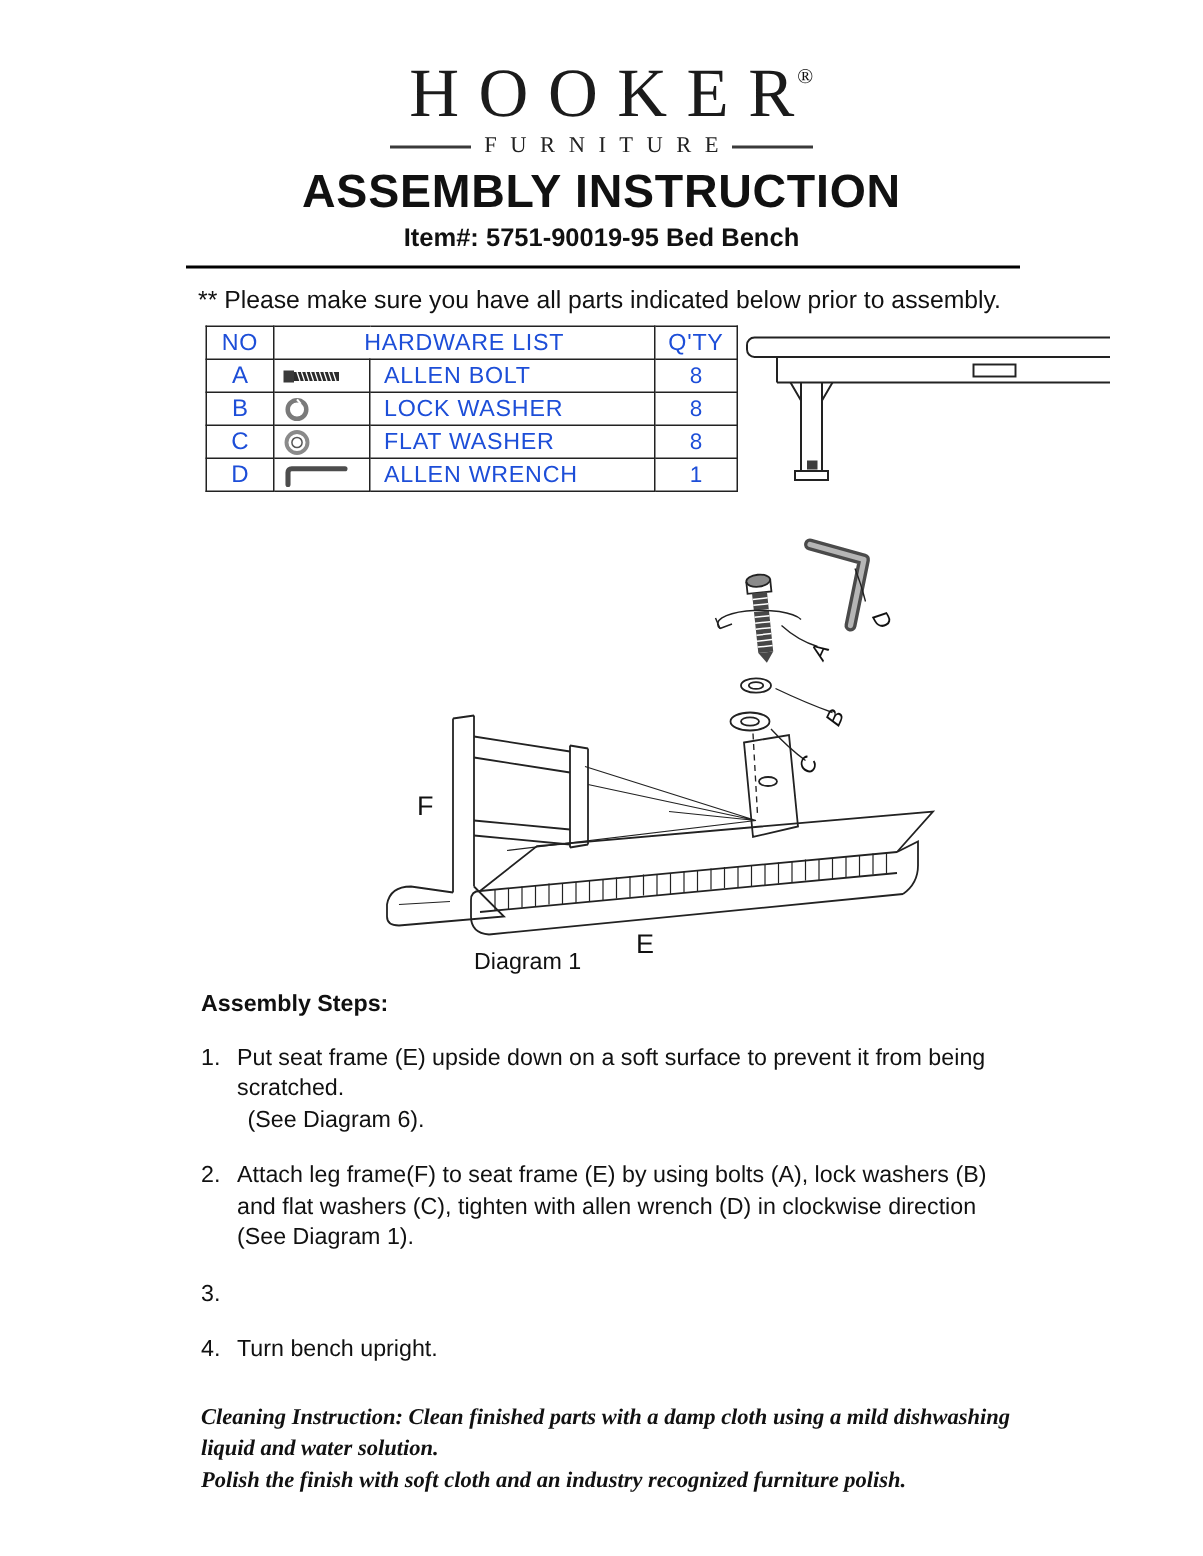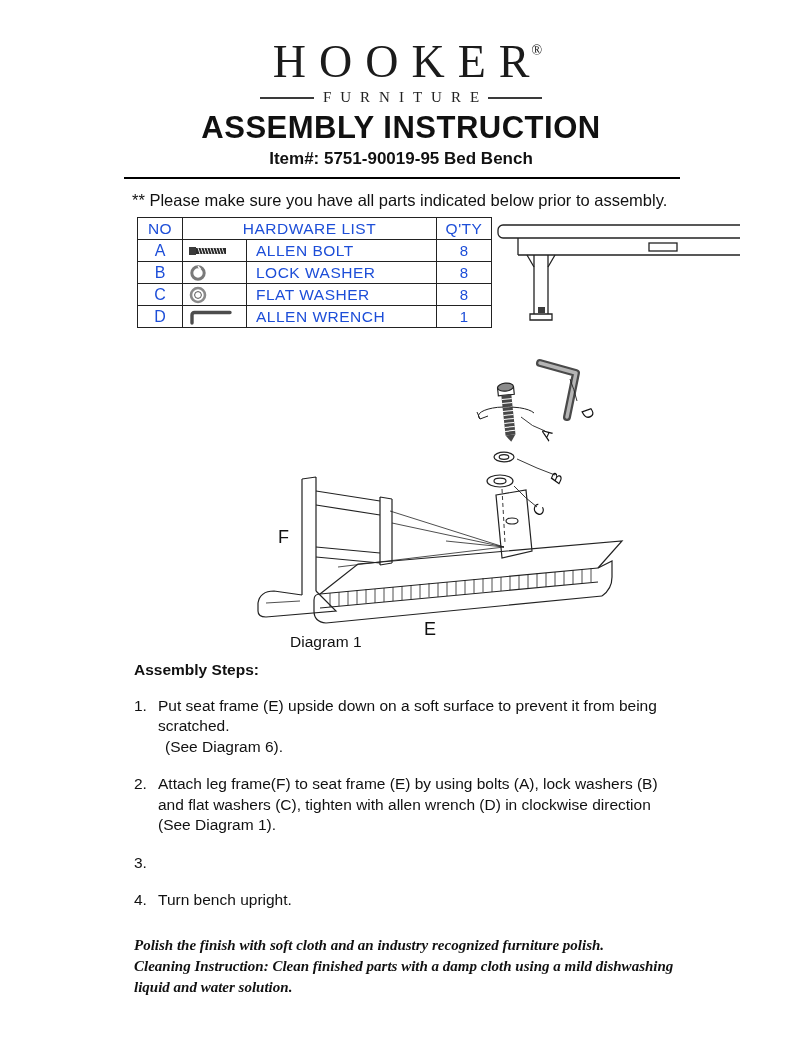--- a/index.html
+++ b/index.html
@@ -34,21 +34,21 @@
   table.hw td.no   { width:45px; font-size:16px; }
   table.hw td.icon-cell { width:64px; }
   table.hw td.name { width:190px; text-align:left; padding-left:9px; font-size:15.5px; letter-spacing:.5px; }
   table.hw td.qty  { width:55px; }
   table.hw tr.head td { font-size:15.5px; letter-spacing:.5px; }
   .bench-svg { position:absolute; left:432px; top:0; }
 
   
   .diagram-area { position:relative; height:312px; }
   .diagram-svg  { position:absolute; left:178px; top:4px; }
-  .caption { position:absolute; left:228px; top:286px; font-size:15.5px; }
+  .caption { position:absolute; left:254px; top:286px; font-size:15.5px; }
   .steps-head { margin:2px 0 0 72px; font-size:15.5px; font-weight:bold; }
 
   
   .steps { margin:17px 54px 0 72px; font-size:15.5px; line-height:1.32; }
   .step { display:flex; margin-bottom:17px; }
   .step .num { width:24px; flex:none; }
   .step .line2 { margin-left:7px; }
 
   
   .cleaning {
@@ -242,17 +242,17 @@
     </div>
     <div class="step">
       <span class="num">4.</span>
       <div class="txt">
         <div>Turn bench upright.</div>
       </div>
     </div>
   </div>
 
   <div class="cleaning">
+    <div>Cleaning Instruction: Clean finished parts with a damp cloth using a mild dishwashing liquid and water solution.</div>
     <div>Polish the finish with soft cloth and an industry recognized furniture polish.</div>
-    <div>Cleaning Instruction: Clean finished parts with a damp cloth using a mild dishwashing liquid and water solution.</div>
   </div>
 
 </div>
 
 </body></html>

